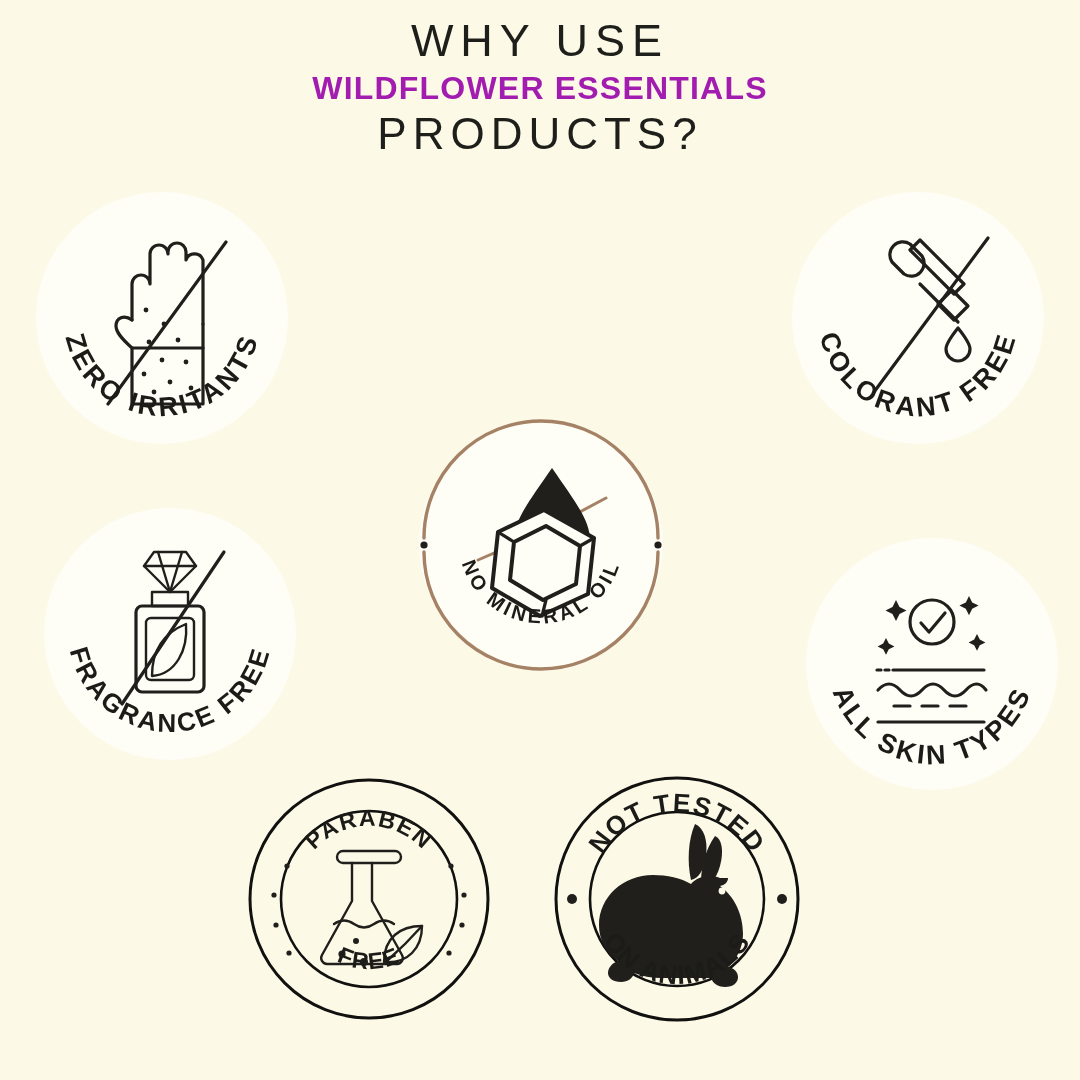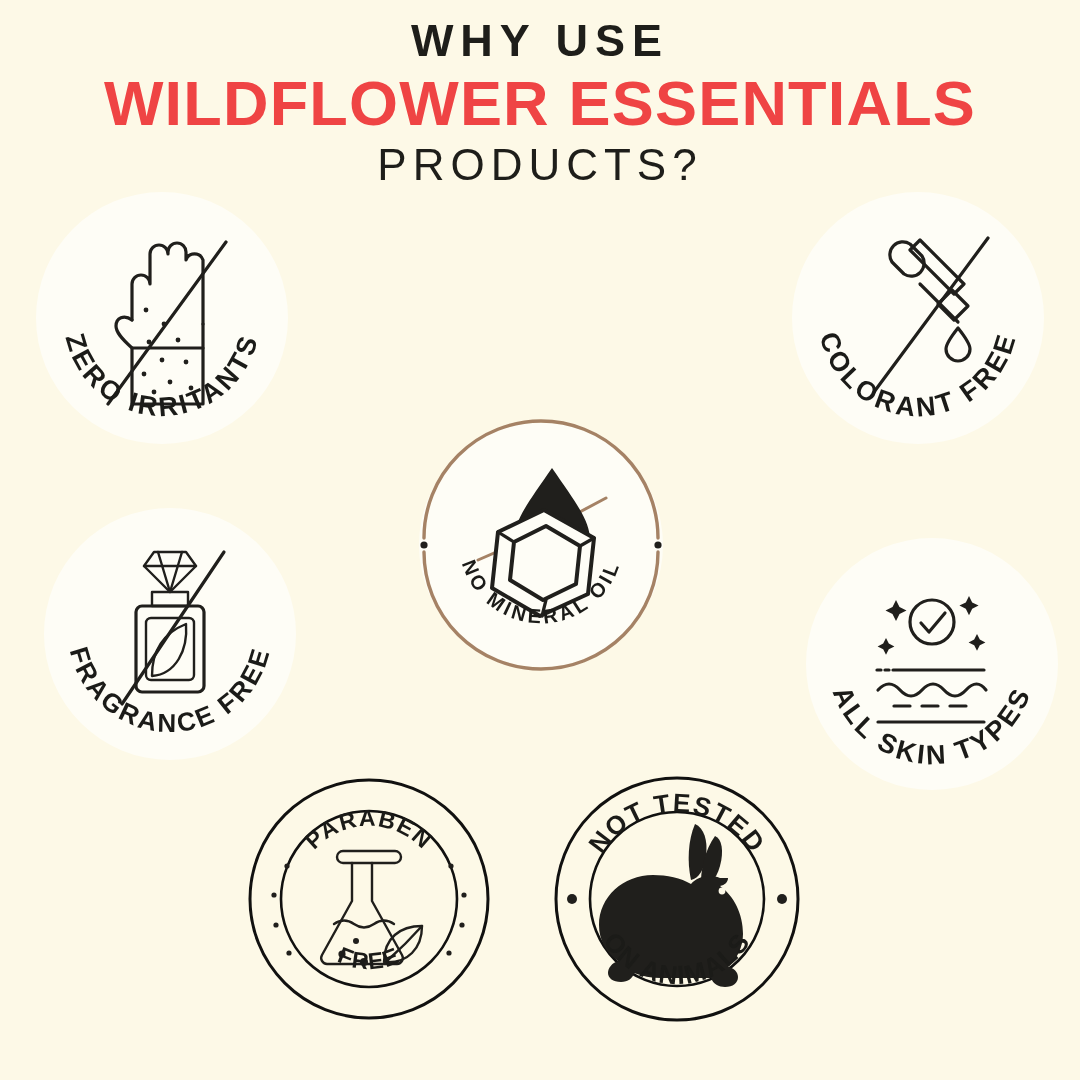--- a/index.html
+++ b/index.html
@@ -14,26 +14,26 @@
   }
   .stage{position:relative;width:1080px;height:1080px;}
 
   
   .heading{
     position:absolute;left:0;top:18px;width:1080px;
     text-align:center;
   }
   .hl{display:block;line-height:1.0;white-space:nowrap;}
   .hl-1{
-    font-size:45px;font-weight:700;letter-spacing:7px;
+    font-size:45px;font-weight:400;letter-spacing:7px;
     color:#1E1E1A;padding-bottom:9px;
   }
   .hl-2{
-    font-size:63px;font-weight:700;letter-spacing:1.2px;
-    color:#ef4444;padding-bottom:8px;
+    font-size:32px;font-weight:700;letter-spacing:1.2px;
+    color:#a21caf;padding-bottom:8px;
   }
   .hl-3{
     font-size:44px;font-weight:300;letter-spacing:6px;
     color:#1E1E1A;
   }
 
   
   .badge{position:absolute;}
   .badge svg{display:block;overflow:visible;}
 

